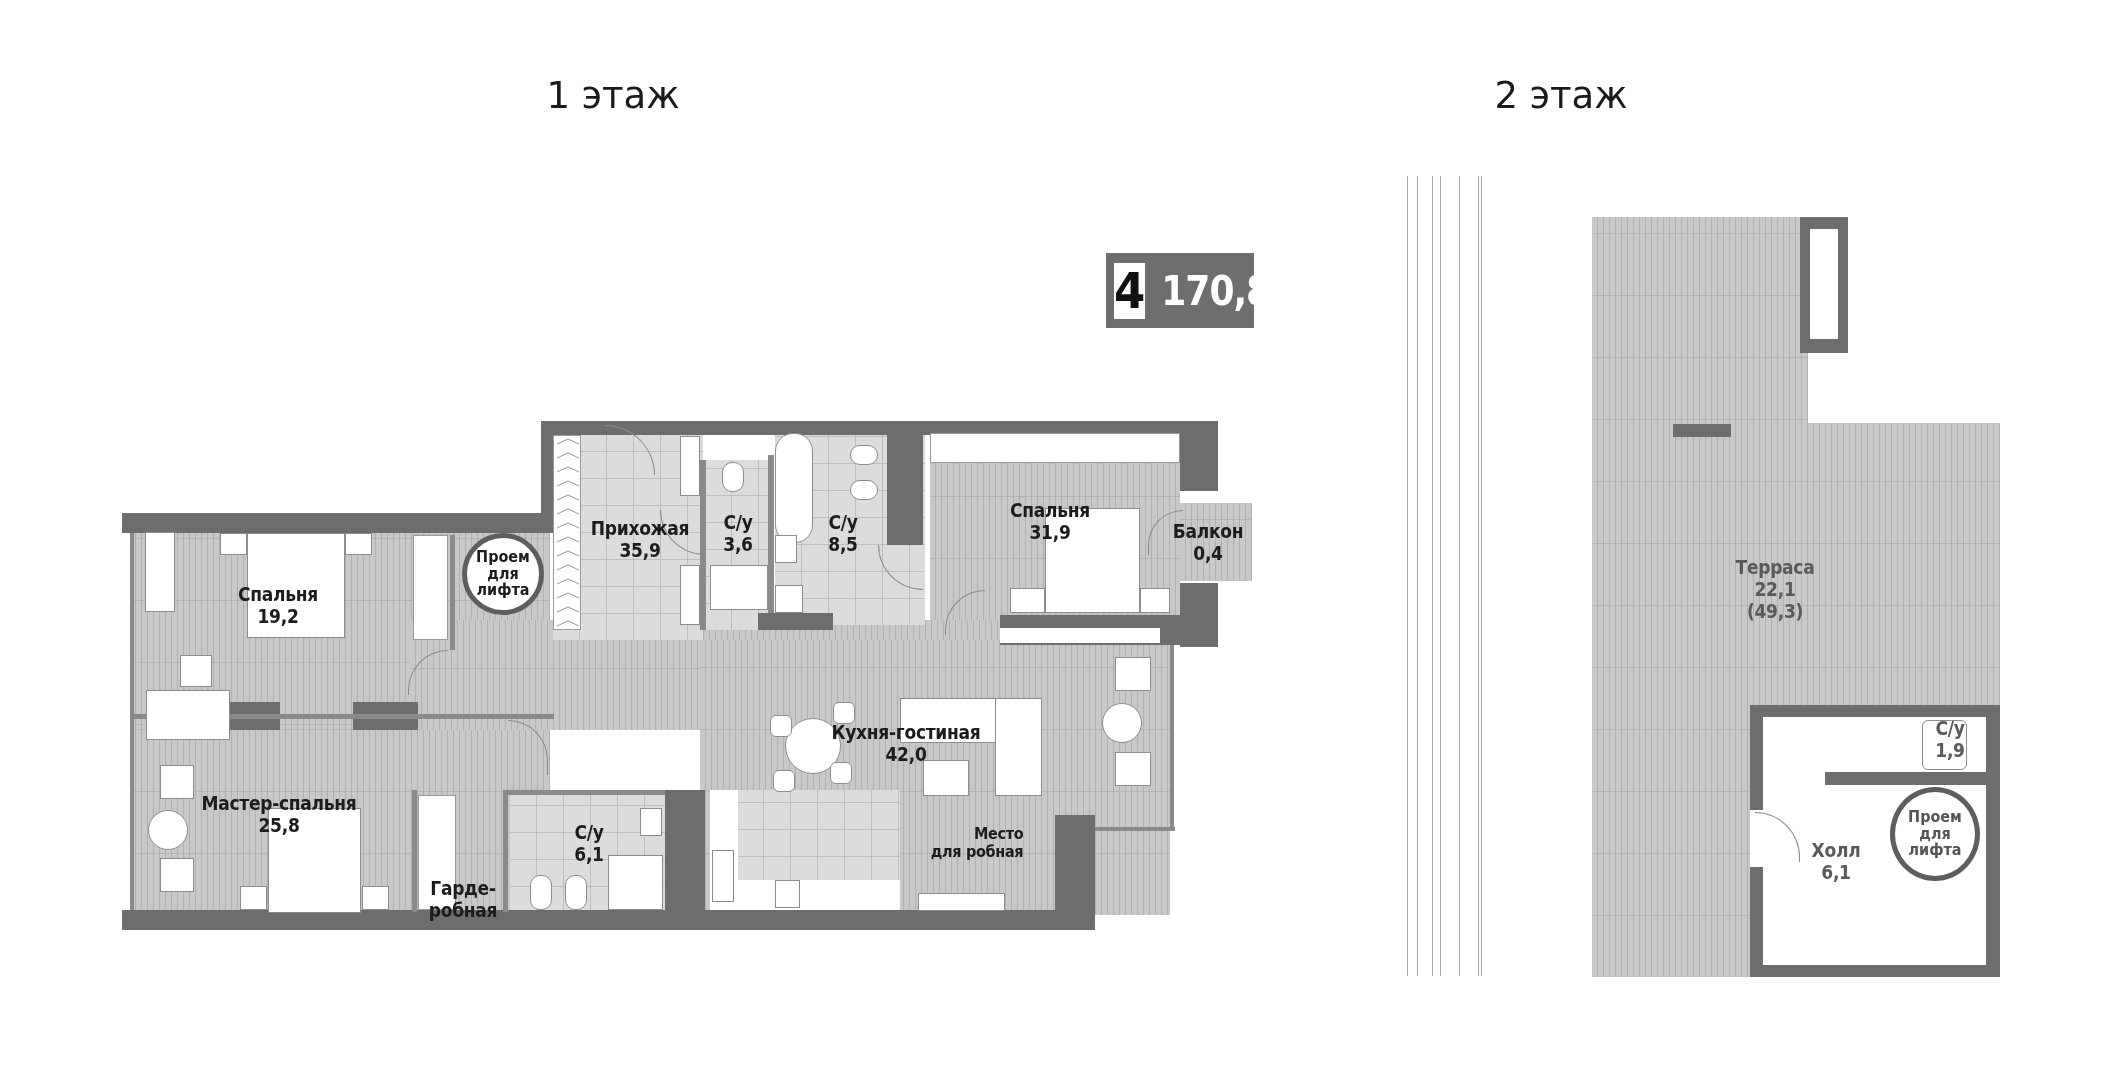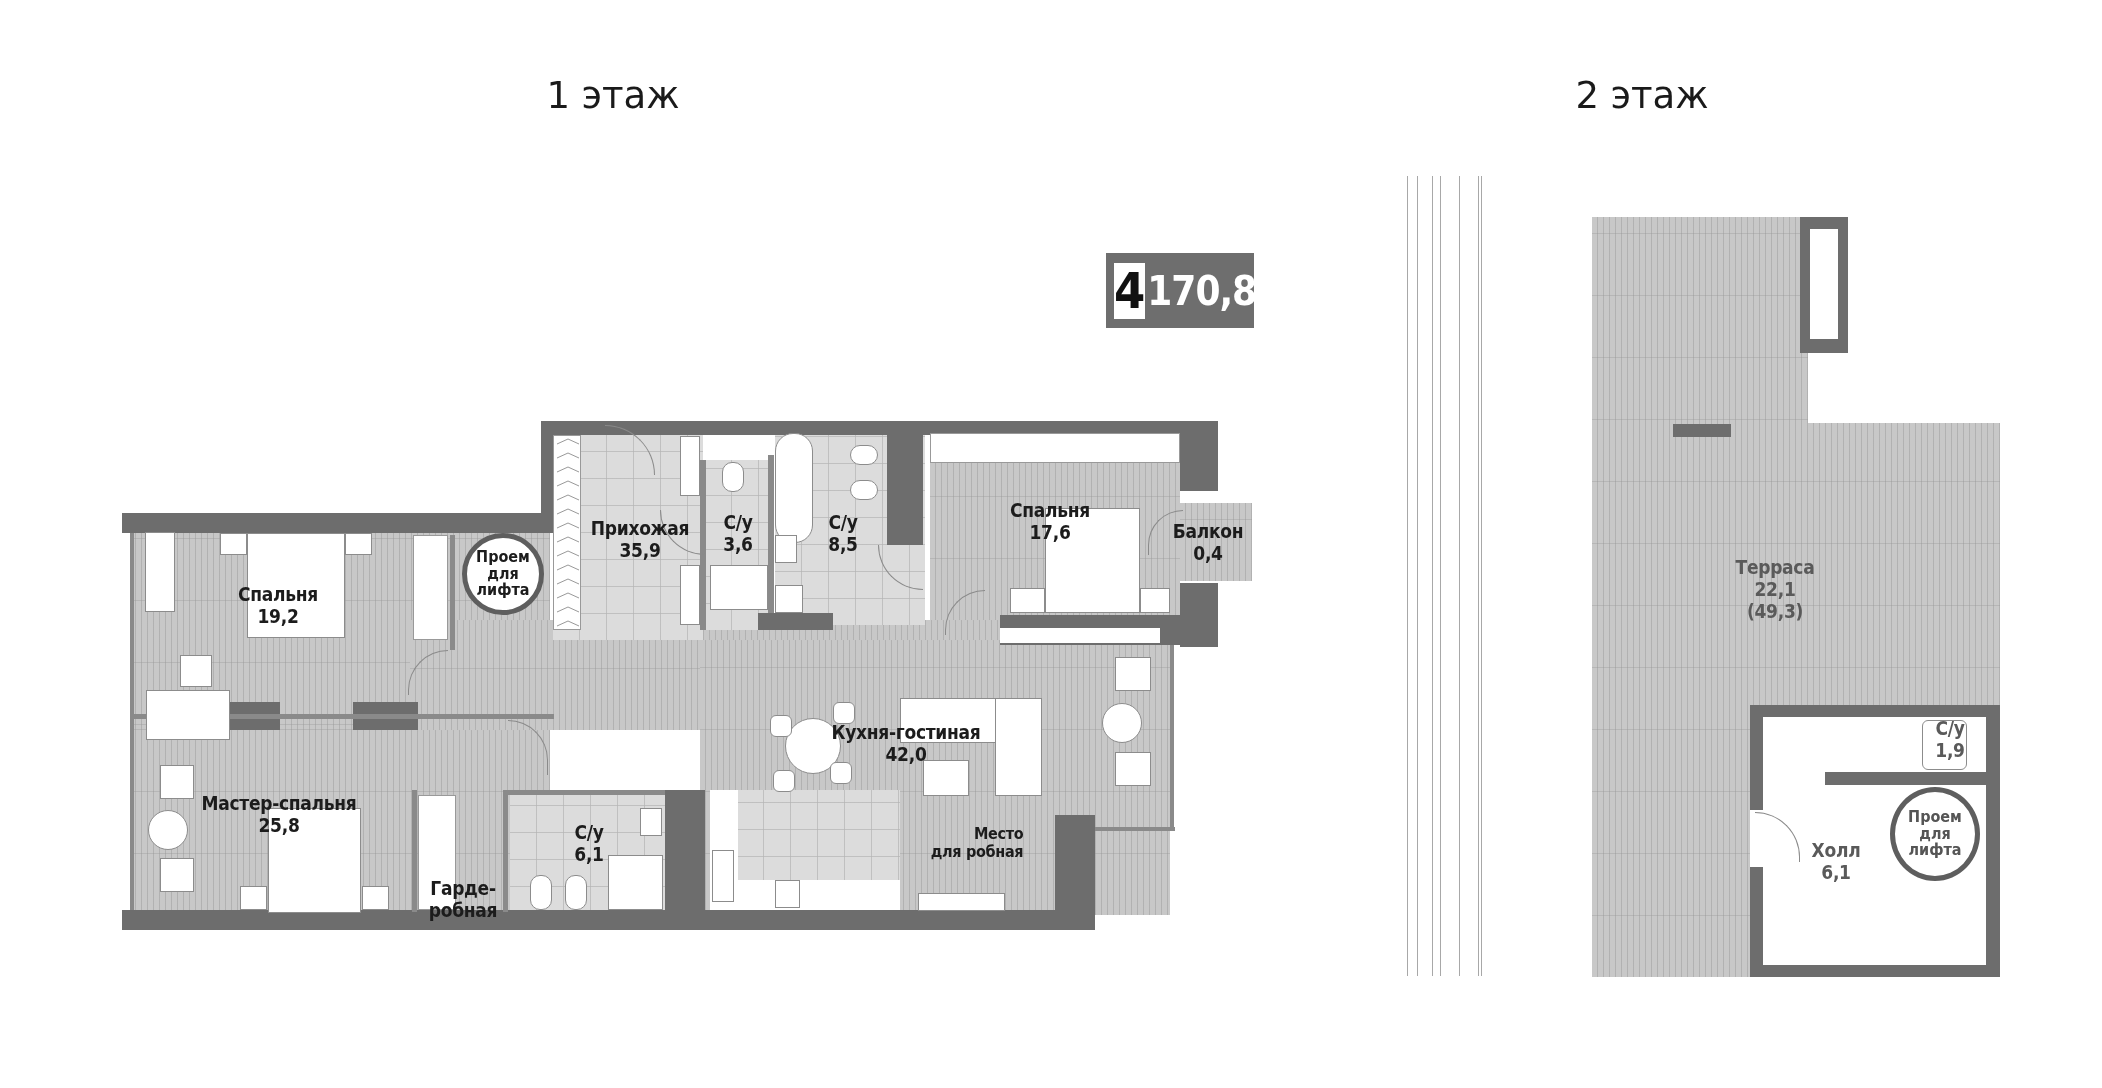--- a/index.html
+++ b/index.html
@@ -19,28 +19,28 @@
   .round{border-radius:50%;}
   .label{position:absolute;text-align:center;font-weight:bold;color:#1c1c1c;line-height:1.15;transform:translateX(-50%);white-space:nowrap;font-size:19px;letter-spacing:-0.3px;}
   .label.grey{color:#5a5a5a;}
   .lift{position:absolute;border:5px solid #5e5e5e;border-radius:50%;background:#ffffff;box-sizing:border-box;display:flex;align-items:center;justify-content:center;text-align:center;font-weight:bold;font-size:16px;line-height:1.05;color:#1c1c1c;}
   .lift.grey{color:#555;}
   .hangers{position:absolute;background:#ffffff;border:1px solid #999;box-sizing:border-box;overflow:hidden;}
   .hangers svg{display:block;}
   .door-arc{position:absolute;border:1.5px solid #8a8a8a;box-sizing:border-box;}
   .badge{position:absolute;left:1106px;top:253px;width:148px;height:75px;background:#6e6e6e;display:flex;align-items:center;}
   .badge-rooms{width:44px;height:56px;margin-left:8px;background:#ffffff;color:#111;font-weight:bold;font-size:50px;display:flex;align-items:center;justify-content:center;}
-  .badge-area{color:#ffffff;font-weight:bold;font-size:40px;margin-left:2px;letter-spacing:-1px;}
+  .badge-area{color:#ffffff;font-weight:bold;font-size:40px;margin-left:16px;letter-spacing:-1px;}
   .vline{position:absolute;top:176px;height:800px;width:1px;background:#a8a8a8;}
 </style>
 </head>
 <body>
 
 <div class="floor-title" style="left:613px;top:74px;">1 этаж</div>
-<div class="floor-title" style="left:1642px;top:74px;">2 этаж</div>
+<div class="floor-title" style="left:1561px;top:74px;">2 этаж</div>
 
 <div class="badge">
   <div class="badge-rooms">4</div>
   <div class="badge-area">170,8</div>
 </div>
 
 <div class="abs" style="left:0;top:0;width:1300px;height:1000px;">
 
   <div class="wood" style="left:130px;top:530px;width:420px;height:380px;"></div>
   <div class="wood" style="left:130px;top:725px;width:420px;height:190px;"></div>
@@ -178,21 +178,21 @@
   <div class="label" style="left:738px;top:512px;">
     <div>С/у</div>
     <div>3,6</div>
   </div>
   <div class="label" style="left:843px;top:512px;">
     <div>С/у</div>
     <div>8,5</div>
   </div>
   <div class="label" style="left:1050px;top:500px;">
     <div>Спальня</div>
-    <div>17,6</div>
+    <div>31,9</div>
   </div>
   <div class="label" style="left:1208px;top:521px;">
     <div>Балкон</div>
     <div>0,4</div>
   </div>
   <div class="label" style="left:278px;top:584px;">
     <div>Спальня</div>
     <div>19,2</div>
   </div>
   <div class="label" style="left:906px;top:722px;">

